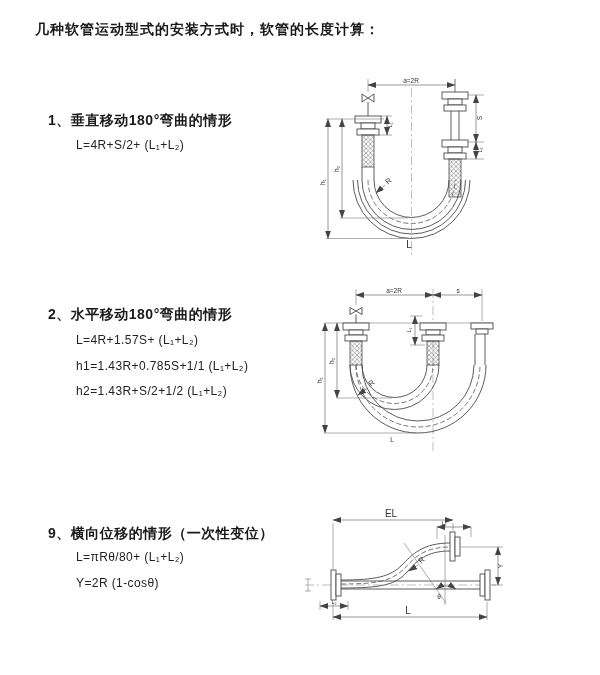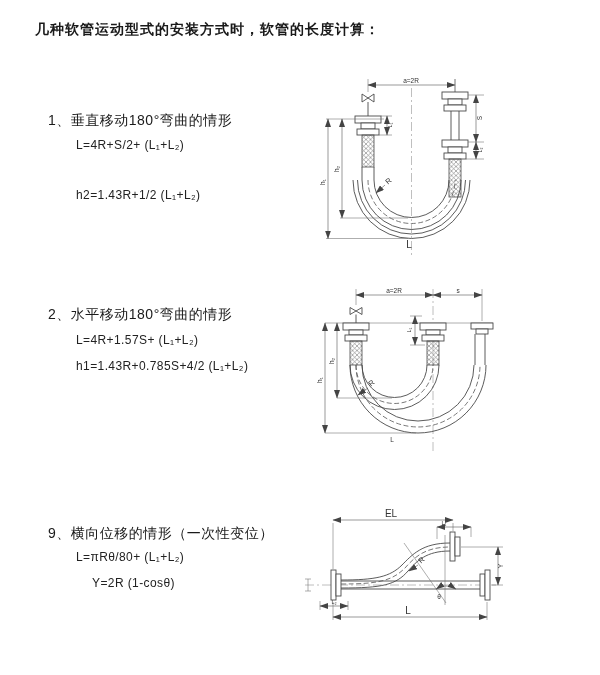--- a/index.html
+++ b/index.html
@@ -1,20 +1,20 @@
 <!DOCTYPE html>
 <html><head>
 <meta charset="utf-8">
 <style>
   html,body{margin:0;padding:0;background:#fff;}
   .page{position:relative;width:600px;height:675px;background:#ffffff;overflow:hidden;
         font-family:"Liberation Sans",sans-serif;color:#1a1a1a;padding-left:44px;}
   .abs{position:absolute;}
   .title{font-size:14px;font-weight:700;letter-spacing:1px;white-space:nowrap;}
-  .heading{font-size:14px;font-weight:400;letter-spacing:0.5px;white-space:nowrap;}
+  .heading{font-size:14px;font-weight:700;letter-spacing:0.5px;white-space:nowrap;}
   .formula{font-size:12px;font-weight:400;letter-spacing:0.4px;white-space:nowrap;color:#222;}
   svg{overflow:visible;}
   svg .ln{stroke:#4a4a4a;fill:none;stroke-width:0.9;}
   svg .th{stroke:#6a6a6a;fill:none;stroke-width:0.55;}
   svg .dim{stroke:#555;fill:none;stroke-width:0.6;}
   svg .cl{stroke:#8a8a8a;stroke-width:0.55;stroke-dasharray:9 3 2 3;fill:none;}
   svg .hd{stroke:#555;stroke-width:0.8;fill:none;stroke-dasharray:5 2.5;}
   svg .plate{fill:#fff;stroke:#4a4a4a;stroke-width:0.9;}
   svg .braidrect{fill:url(#braid);stroke:#4a4a4a;stroke-width:0.8;}
   svg text{fill:#333;font-family:"Liberation Sans",sans-serif;}
@@ -33,21 +33,20 @@
       <marker id="arr" markerWidth="9" markerHeight="6" refX="8" refY="3" orient="auto-start-reverse" markerUnits="userSpaceOnUse">
         <path d="M0,0 L8.5,3 L0,6 Z" fill="#444"></path>
       </marker>
     </defs>
   </svg>
 
   <div class="abs title" style="left:35px;top:21px;">几种软管运动型式的安装方式时，软管的长度计算：</div>
 
   <div class="abs heading" style="left:48px;top:112px;">1、垂直移动180°弯曲的情形</div>
   <div class="abs formula" style="left:76px;top:138px;">L=4R+S/2+ (L₁+L₂)</div>
-  <div class="abs formula" style="left:76px;top:188px;">h2=1.43R+1/2 (L₁+L₂)</div>
 
   <svg class="abs" style="left:312px;top:72px;" width="286" height="192" viewBox="0 0 286 192">
     <line class="cl" x1="99.5" y1="16" x2="99.5" y2="186"></line>
 
     <g>
       <line class="th" x1="56" y1="7" x2="56" y2="20"></line>
       <line class="th" x1="143" y1="7" x2="143" y2="20"></line>
       <line class="dim" x1="56" y1="13" x2="143" y2="13" marker-start="url(#arr)" marker-end="url(#arr)"></line>
       <text class="t6" x="99" y="10.5" text-anchor="middle">a=2R</text>
     </g>
@@ -117,21 +116,22 @@
     <g>
       <line class="dim" x1="73" y1="113" x2="64" y2="121" marker-end="url(#arr)"></line>
       <text class="t7" transform="rotate(-40 78 111)" x="78" y="111" text-anchor="middle">R</text>
     </g>
 
     <text class="t9" x="97" y="176" text-anchor="middle">L</text>
   </svg>
 
   <div class="abs heading" style="left:48px;top:306px;text-align:right;">2、水平移动180°弯曲的情形</div>
   <div class="abs formula" style="left:76px;top:333px;text-align:center;">L=4R+1.57S+ (L₁+L₂)</div>
-  <div class="abs formula" style="left:76px;top:359px;">h1=1.43R+0.785S+4/2 (L₁+L₂)</div>
+  <div class="abs formula" style="left:76px;top:359px;">h1=1.43R+0.785S+1/1 (L₁+L₂)</div>
+  <div class="abs formula" style="left:76px;top:384px;">h2=1.43R+S/2+1/2 (L₁+L₂)</div>
 
   <svg class="abs" style="left:312px;top:283px;" width="286" height="178" viewBox="0 0 286 178">
     <line class="cl" x1="121" y1="6" x2="121" y2="170"></line>
 
     <g>
       <line class="th" x1="44" y1="6" x2="44" y2="22"></line>
       <line class="th" x1="170" y1="6" x2="170" y2="38"></line>
       <line class="dim" x1="44" y1="12" x2="121" y2="12" marker-start="url(#arr)" marker-end="url(#arr)"></line>
       <line class="dim" x1="121" y1="12" x2="170" y2="12" marker-start="url(#arr)" marker-end="url(#arr)"></line>
       <text class="t6" x="82" y="9.5" text-anchor="middle">a=2R</text>
@@ -194,21 +194,21 @@
     <g>
       <line class="dim" x1="56" y1="105" x2="46" y2="112" marker-end="url(#arr)"></line>
       <text class="t7" transform="rotate(-40 61 102)" x="61" y="102" text-anchor="middle">R</text>
     </g>
 
     <text class="t6" x="80" y="159" text-anchor="middle">L</text>
   </svg>
 
   <div class="abs heading" style="left:48px;top:525px;">9、横向位移的情形（一次性变位）</div>
   <div class="abs formula" style="left:76px;top:550px;">L=πRθ/80+ (L₁+L₂)</div>
-  <div class="abs formula" style="left:76px;top:576px;margin-left:16px;">Y=2R (1-cosθ)</div>
+  <div class="abs formula" style="left:76px;top:576px;">Y=2R (1-cosθ)</div>
 
   <svg class="abs" style="left:300px;top:507px;" width="298" height="136" viewBox="0 0 298 136">
     <line class="cl" x1="5" y1="78" x2="196" y2="78"></line>
 
     <g>
       <line class="th" x1="33" y1="16" x2="33" y2="62"></line>
       <line class="th" x1="153" y1="16" x2="153" y2="24"></line>
       <line class="dim" x1="33" y1="13" x2="153" y2="13" marker-start="url(#arr)" marker-end="url(#arr)"></line>
       <text class="t9" x="91" y="10" text-anchor="middle">EL</text>
     </g>

